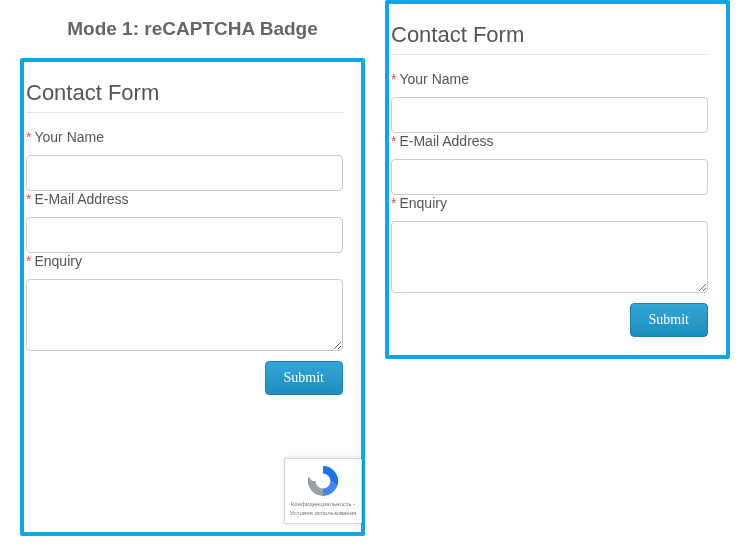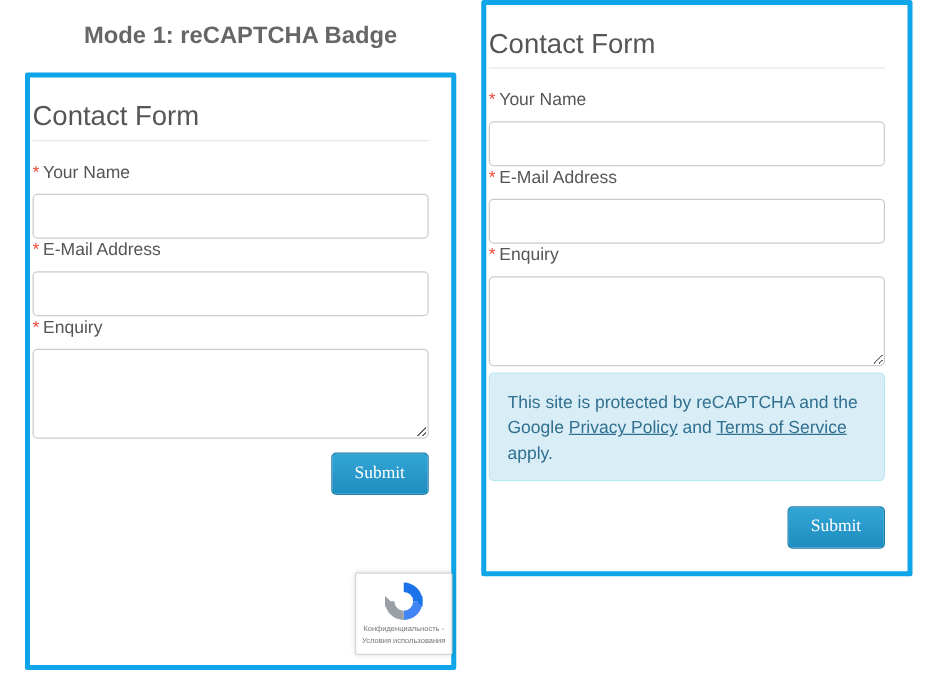--- a/index.html
+++ b/index.html
@@ -171,20 +171,19 @@
       <div class="field">
         <div class="label"><span class="req">*</span><span>E-Mail Address</span></div>
         <input class="input" type="text" style="">
       </div>
 
       <div class="field">
         <div class="label"><span class="req">*</span><span>Enquiry</span></div>
         <textarea class="textarea" style=""></textarea>
       </div>
 
-      <div class="notice"><span>This site is protected by reCAPTCHA and the Google </span><a>Privacy Policy</a><span> and </span><a>Terms of Service</a><span> apply.</span></div>
 
       <div class="btn-row">
         <button class="btn">Submit</button>
       </div>
     </div>
   </div>
 </div>
 
 </body></html>

